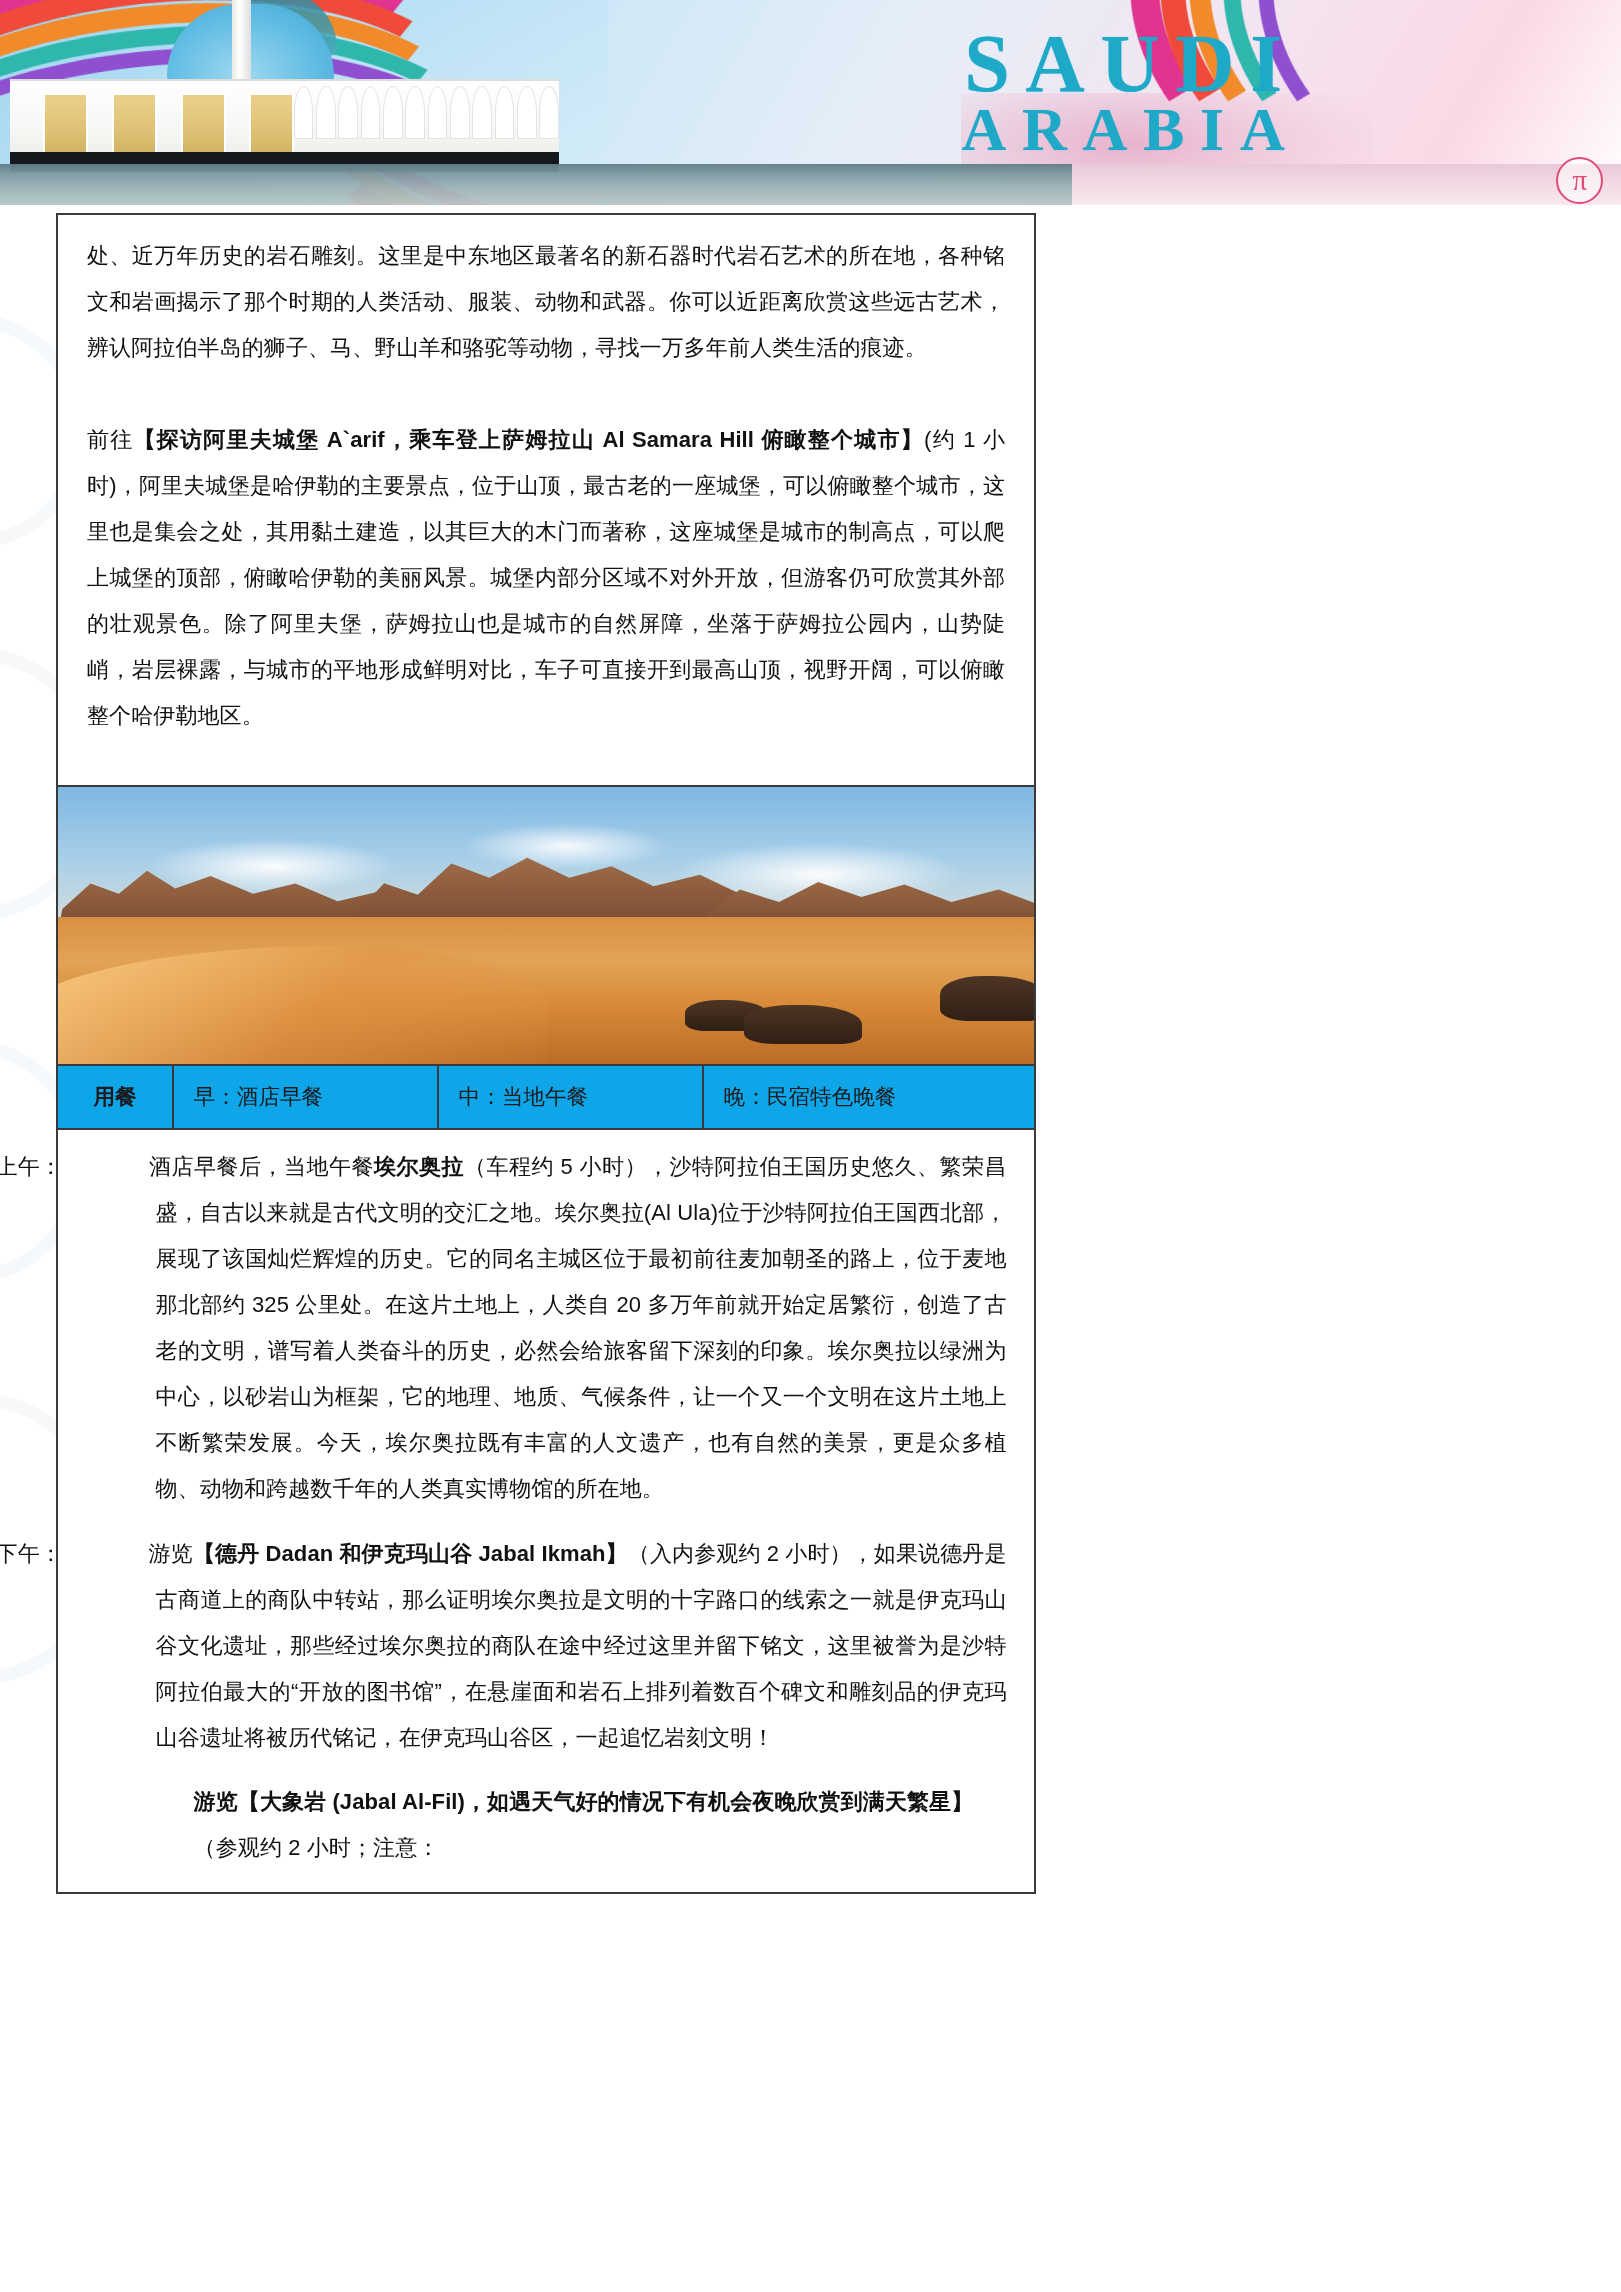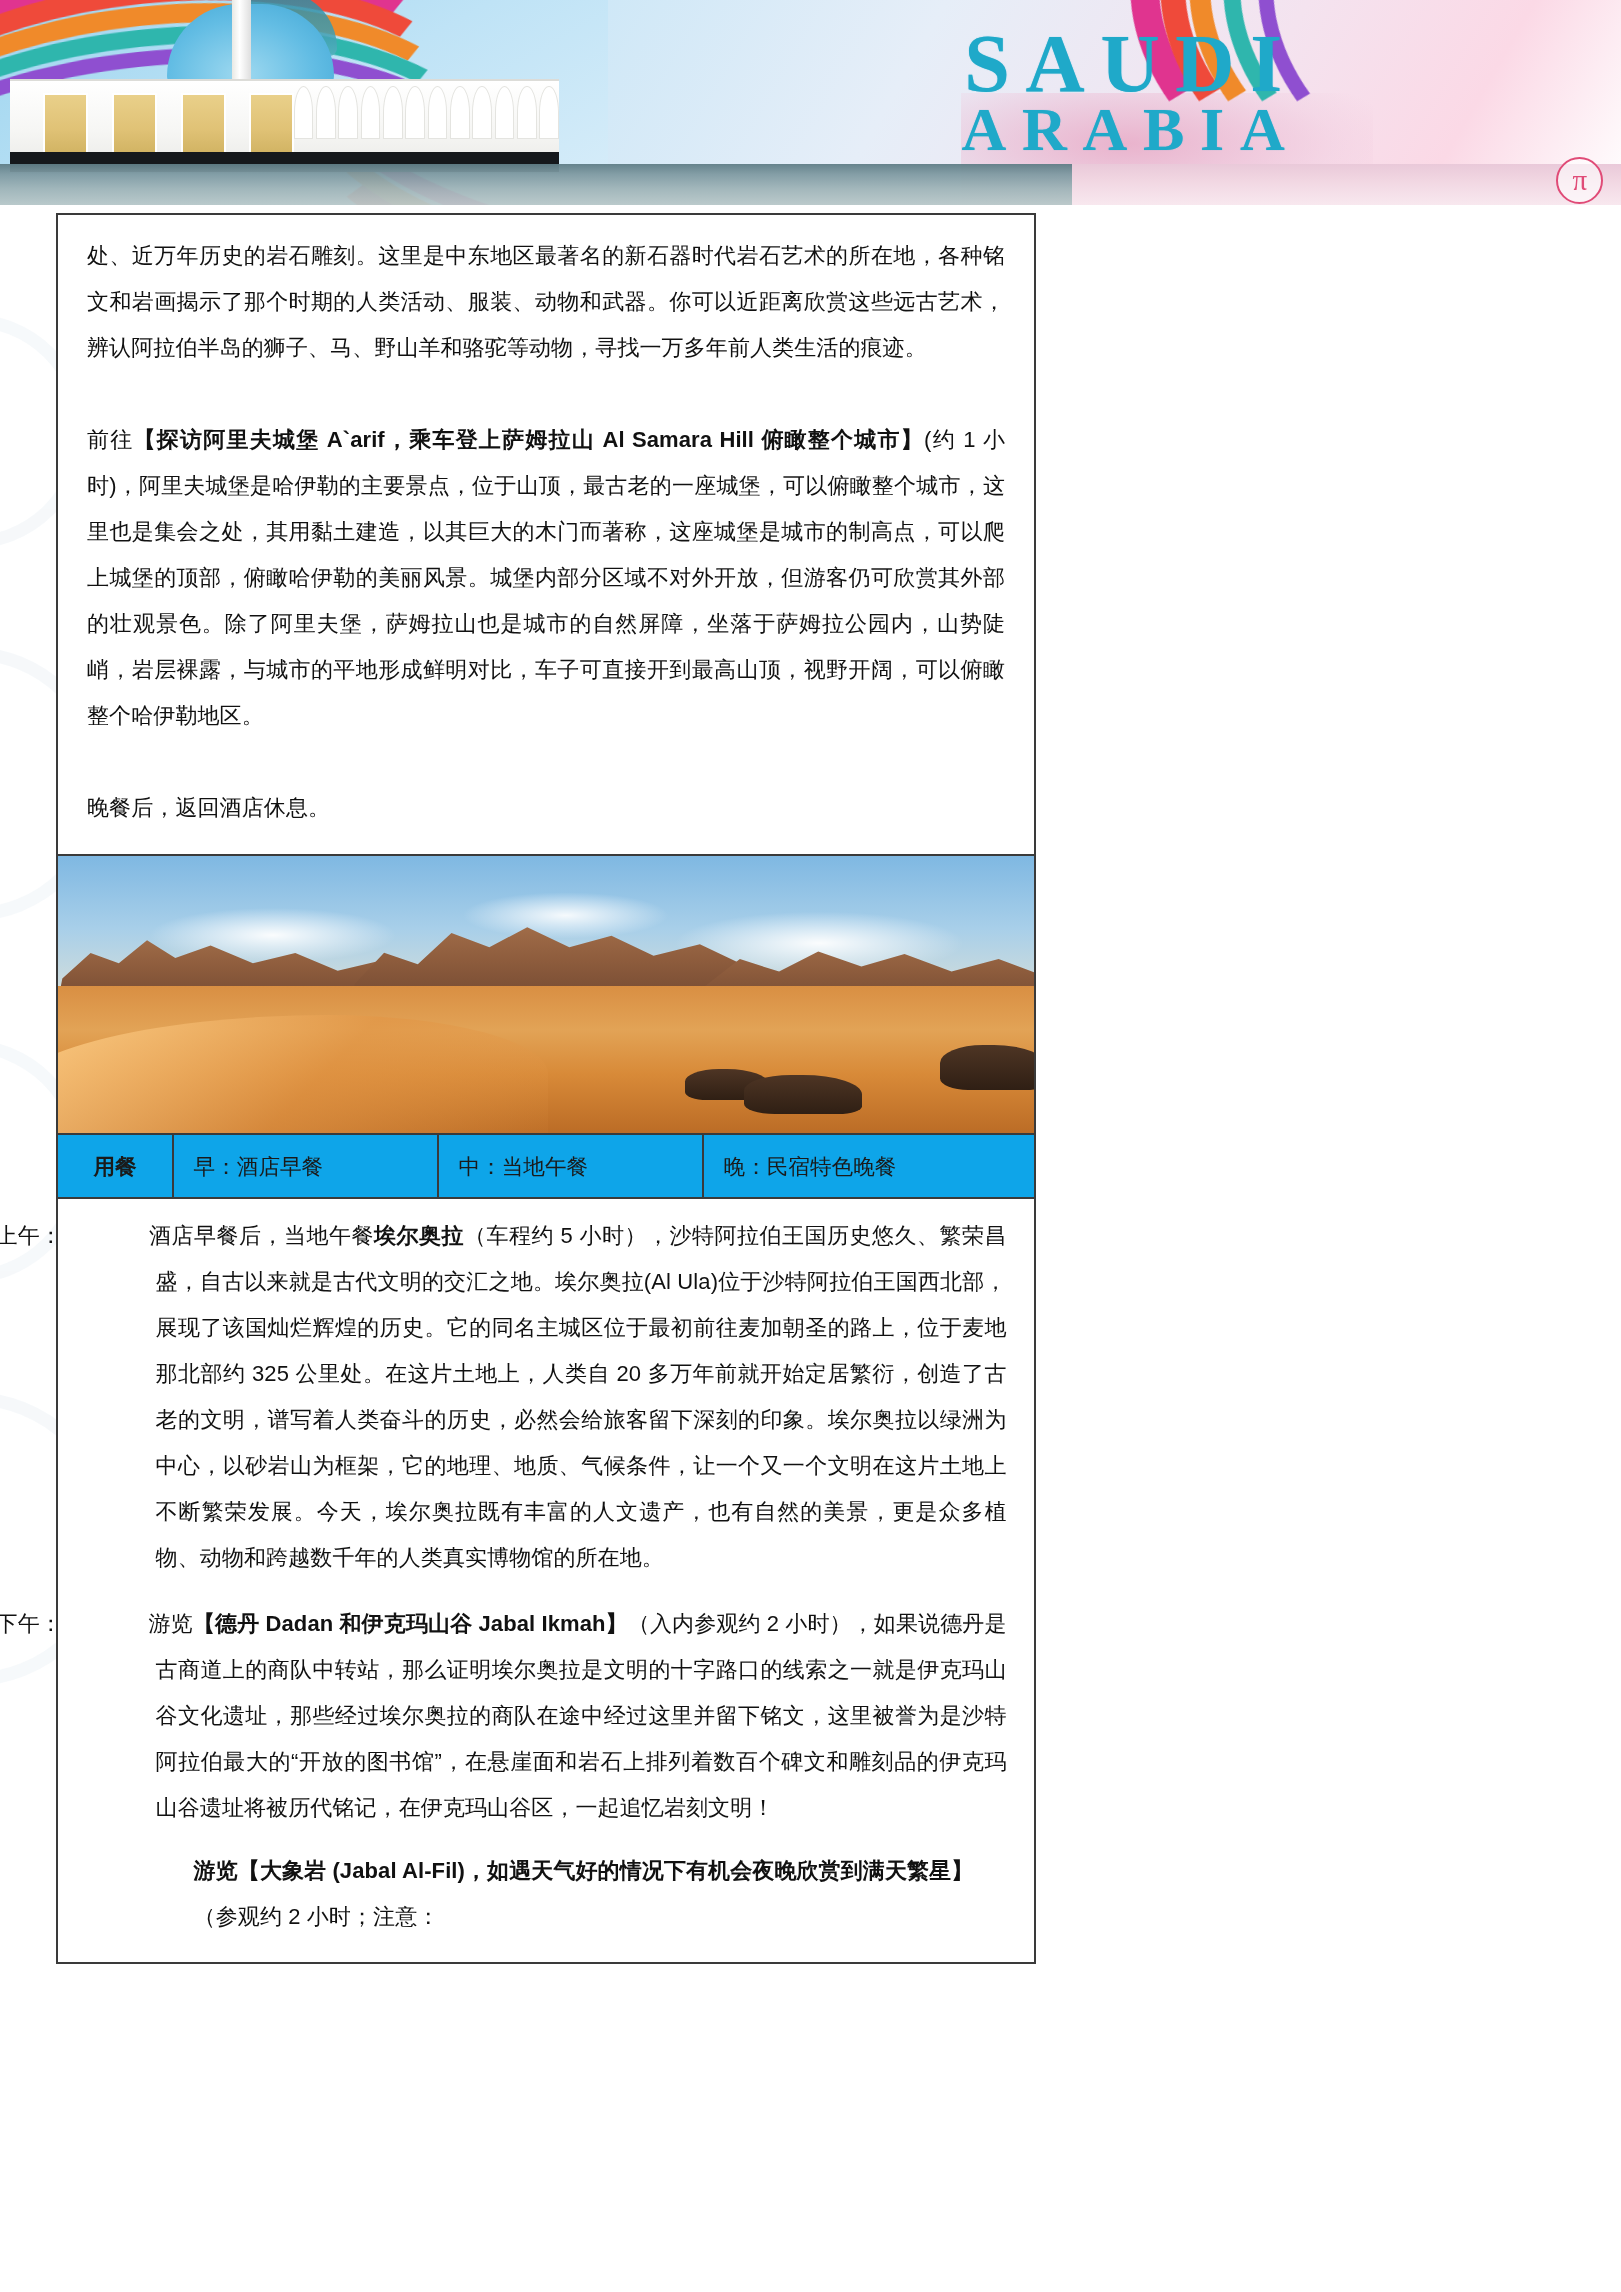--- a/index.html
+++ b/index.html
@@ -352,21 +352,20 @@
     <div class="wm-ring" style="left:-137px; top:1098px; width:294px; height:294px;"></div>
   </div>
 
   <div class="doc">
 
     <div class="block">
       <div class="para first">处、近万年历史的岩石雕刻。这里是中东地区最著名的新石器时代岩石艺术的所在地，各种铭文和岩画揭示了那个时期的人类活动、服装、动物和武器。你可以近距离欣赏这些远古艺术，辨认阿拉伯半岛的狮子、马、野山羊和骆驼等动物，寻找一万多年前人类生活的痕迹。</div>
       <div class="spacer-line"></div>
       <div class="para"><span>前往</span><b>【探访阿里夫城堡 A`arif，乘车登上萨姆拉山 Al Samara Hill 俯瞰整个城市】</b><span>(约 1 小时)，阿里夫城堡是哈伊勒的主要景点，位于山顶，最古老的一座城堡，可以俯瞰整个城市，这里也是集会之处，其用黏土建造，以其巨大的木门而著称，这座城堡是城市的制高点，可以爬上城堡的顶部，俯瞰哈伊勒的美丽风景。城堡内部分区域不对外开放，但游客仍可欣赏其外部的壮观景色。除了阿里夫堡，萨姆拉山也是城市的自然屏障，坐落于萨姆拉公园内，山势陡峭，岩层裸露，与城市的平地形成鲜明对比，车子可直接开到最高山顶，视野开阔，可以俯瞰整个哈伊勒地区。</span></div>
       <div class="spacer-line"></div>
-      <div class="para" style="padding-bottom:23.5px;">晚餐后，返回酒店休息。</div>
     </div>
 
     <div class="photo">
       <div class="sky-clouds"></div>
       <div class="mesa m1"></div>
       <div class="mesa m2"></div>
       <div class="mesa m3"></div>
       <div class="dune"></div>
       <div class="dune-crest"></div>
       <div class="rock-blob" style="left:627px;"></div>

